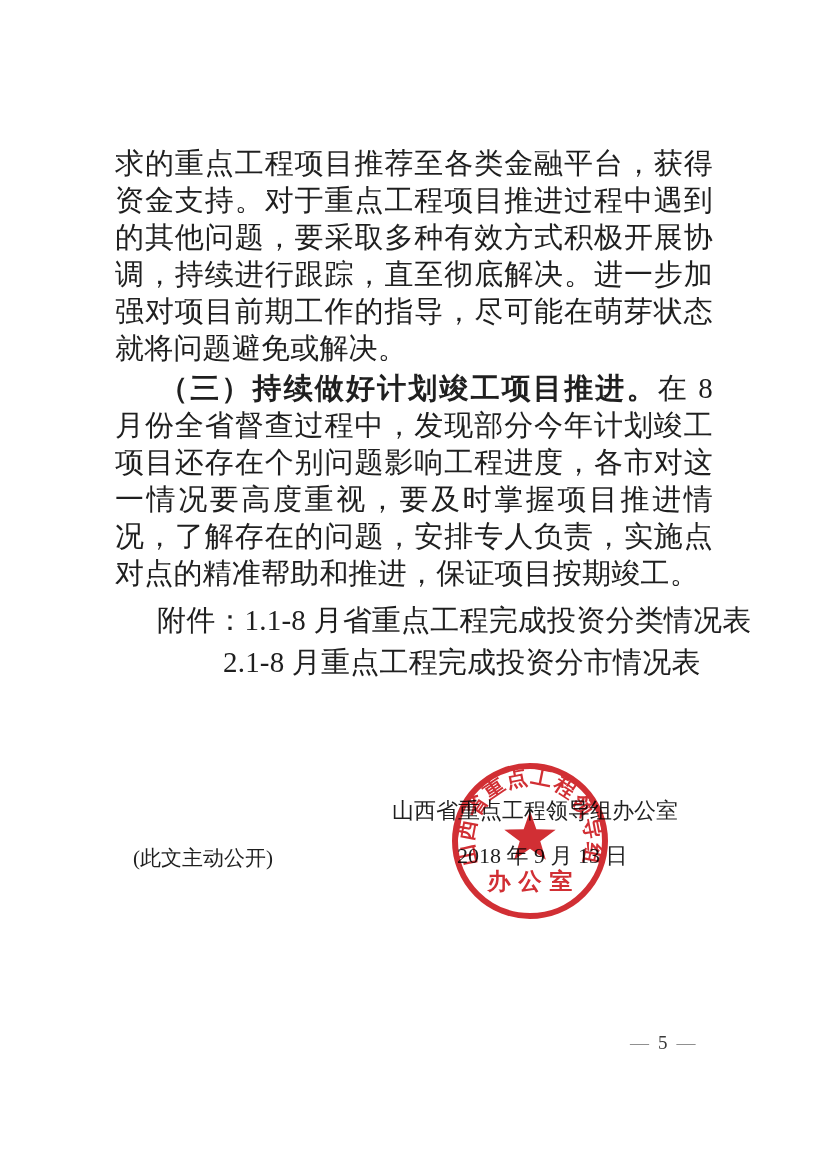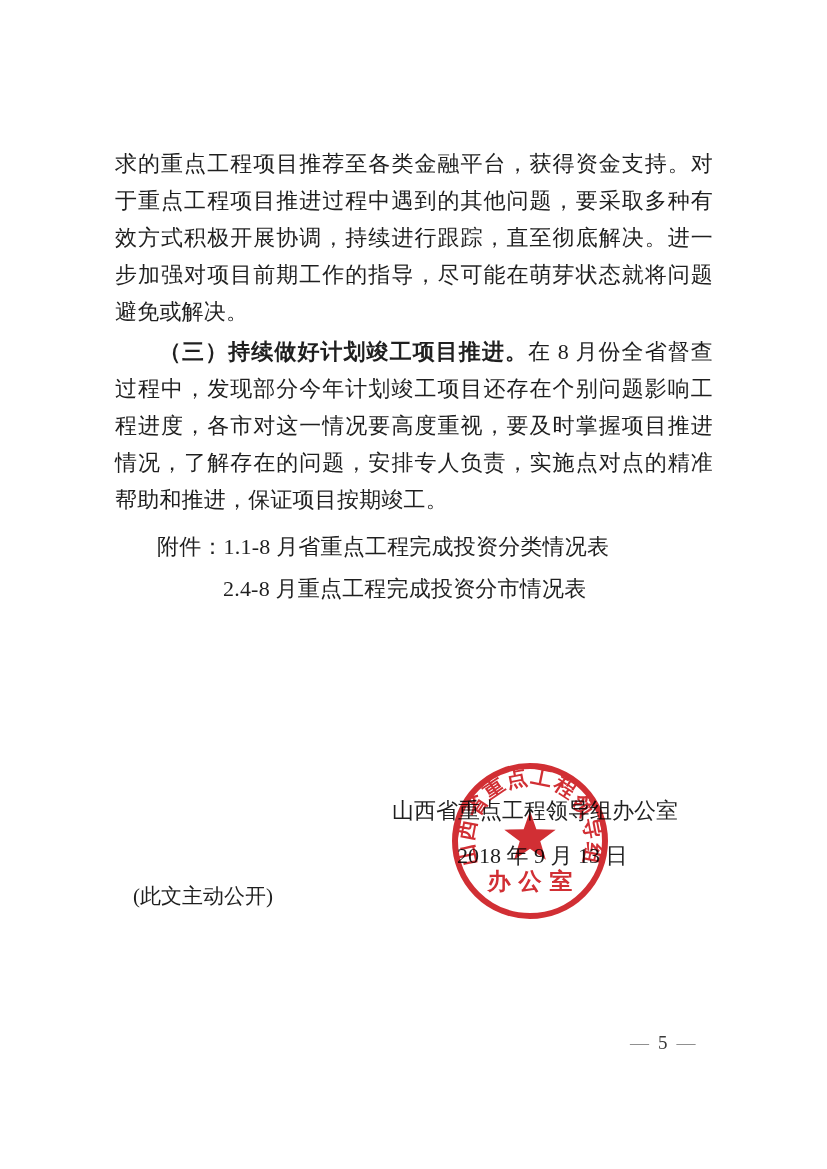--- a/index.html
+++ b/index.html
@@ -8,40 +8,40 @@
     width:827px;height:1169px;
     margin:0 auto;
     background:#ffffff;
     overflow:hidden;
     font-family:"Liberation Serif","DejaVu Serif",serif;
     color:#1f1f1f;
   }
   .body-text{
     position:absolute;
     left:115px;top:145px;width:598px;
-    font-size:22px;line-height:37px;
+    font-size:29px;line-height:37px;
     text-align:justify;
     letter-spacing:0.2px;
   }
   .para{margin:0;}
   .para-sec3{margin-top:3px;text-indent:44px;}
   .sec3-lead{font-weight:700;}
   .attachments{margin-top:8px;line-height:41.5px;text-align:left;}
   .att-first{margin-left:42px;white-space:nowrap;}
   .att-rest{margin-left:108px;white-space:nowrap;}
   .sig-org{
     position:absolute;left:392px;top:796px;
     font-size:22px;white-space:nowrap;
   }
   .sig-date{
     position:absolute;left:457px;top:841px;
     font-size:22px;white-space:nowrap;
   }
   .disclosure{
-    position:absolute;left:133px;top:882px;
+    position:absolute;left:133px;top:844px;
     font-size:21px;white-space:nowrap;
   }
   .seal{
     position:absolute;left:450px;top:761px;width:160px;height:160px;
     mix-blend-mode:multiply;opacity:.95;
     pointer-events:none;
   }
   .page-num{
     position:absolute;left:630px;top:1032px;
     font-size:19px;display:inline-flex;align-items:center;gap:9px;
@@ -55,21 +55,21 @@
 
 <div class="page">
 
   <div class="body-text">
     <p class="para">求的重点工程项目推荐至各类金融平台，获得资金支持。对于重点工程项目推进过程中遇到的其他问题，要采取多种有效方式积极开展协调，持续进行跟踪，直至彻底解决。进一步加强对项目前期工作的指导，尽可能在萌芽状态就将问题避免或解决。</p>
 
     <p class="para para-sec3"><span class="sec3-lead">（三）持续做好计划竣工项目推进。</span><span>在 8 月份全省督查过程中，发现部分今年计划竣工项目还存在个别问题影响工程进度，各市对这一情况要高度重视，要及时掌握项目推进情况，了解存在的问题，安排专人负责，实施点对点的精准帮助和推进，保证项目按期竣工。</span></p>
 
     <div class="attachments">
       <div class="att-first"><span>附件：</span><span>1.1-8 月省重点工程完成投资分类情况表</span></div>
-      <div class="att-rest">2.4-8 月重点工程完成投资分市情况表</div>
+      <div class="att-rest">2.1-8 月重点工程完成投资分市情况表</div>
     </div>
   </div>
 
   <div class="sig-org">山西省重点工程领导组办公室</div>
 
   <div class="sig-date">2018 年 9 月 13 日</div>
 
   <div class="seal">
     <svg width="160" height="160" viewBox="0 0 160 160">
       <defs>

